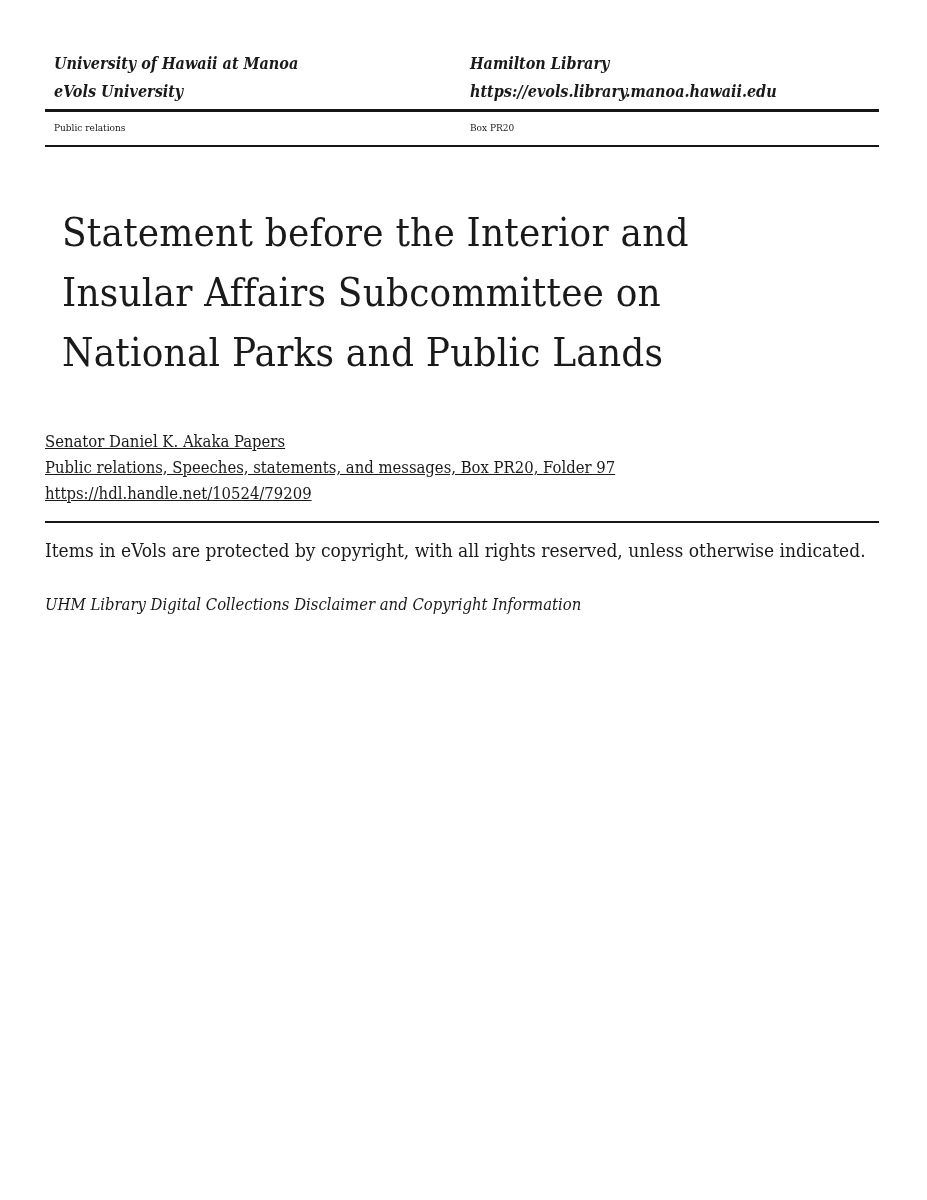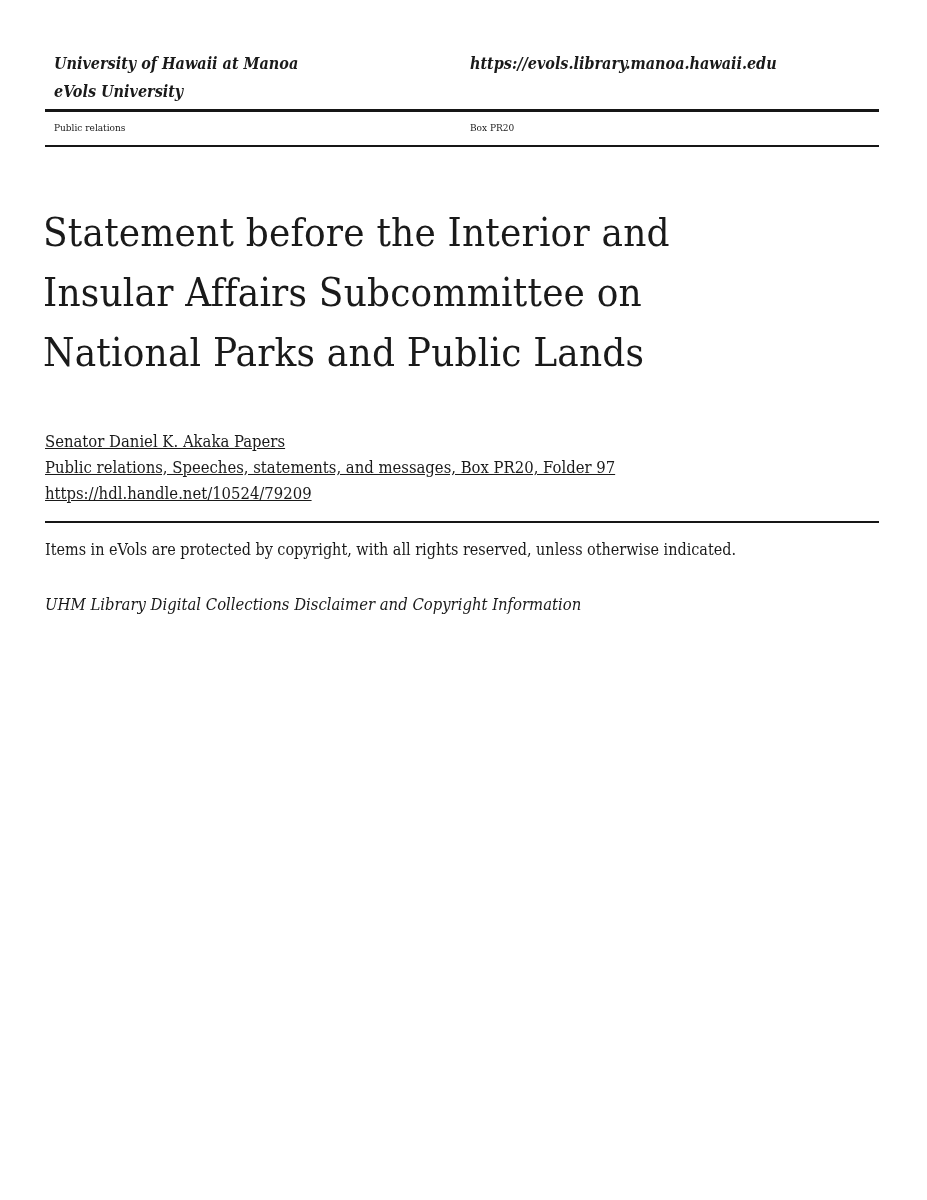--- a/index.html
+++ b/index.html
@@ -49,21 +49,21 @@
     padding: 7px 0 8px 9px;
     font-size: 10px;
   }
   .header-sub .line {
     line-height: 18px;
     white-space: nowrap;
   }
 
   
   h1.doc-title {
-    margin: 55px 48px 0 43px;
+    margin: 55px 48px 0 62px;
     font-size: 40px;
     line-height: 60px;
     font-weight: normal;
     letter-spacing: 0.2px;
   }
   h1.doc-title .title-line {
     display: block;
     white-space: nowrap;
   }
 
@@ -80,21 +80,21 @@
 
   .divider {
     margin: 14px 48px 0 45px;
     border-top: 2px solid #161616;
     height: 0;
   }
 
   
   .rights {
     margin: 14px 48px 0 45px;
-    font-size: 16px;
+    font-size: 19px;
     line-height: 26px;
   }
   .disclaimer {
     margin: 29px 48px 16px 45px;
     font-size: 16.5px;
     line-height: 26px;
     font-style: italic;
   }
   .plain-link {
     color: inherit;
@@ -107,20 +107,21 @@
 
 <div class="page">
 
   <div class="header">
     <div class="header-main">
       <div>
         <div class="line">University of Hawaii at Manoa</div>
         <div class="line">eVols University</div>
       </div>
       <div>
+        <div class="line">Hamilton Library</div>
         <div class="line plain-link">https://evols.library.manoa.hawaii.edu</div>
       </div>
     </div>
   </div>
   <div class="header-sub">
     <div class="line">Public relations</div>
     <div class="line">Box PR20</div>
   </div>
 
   <h1 class="doc-title">

